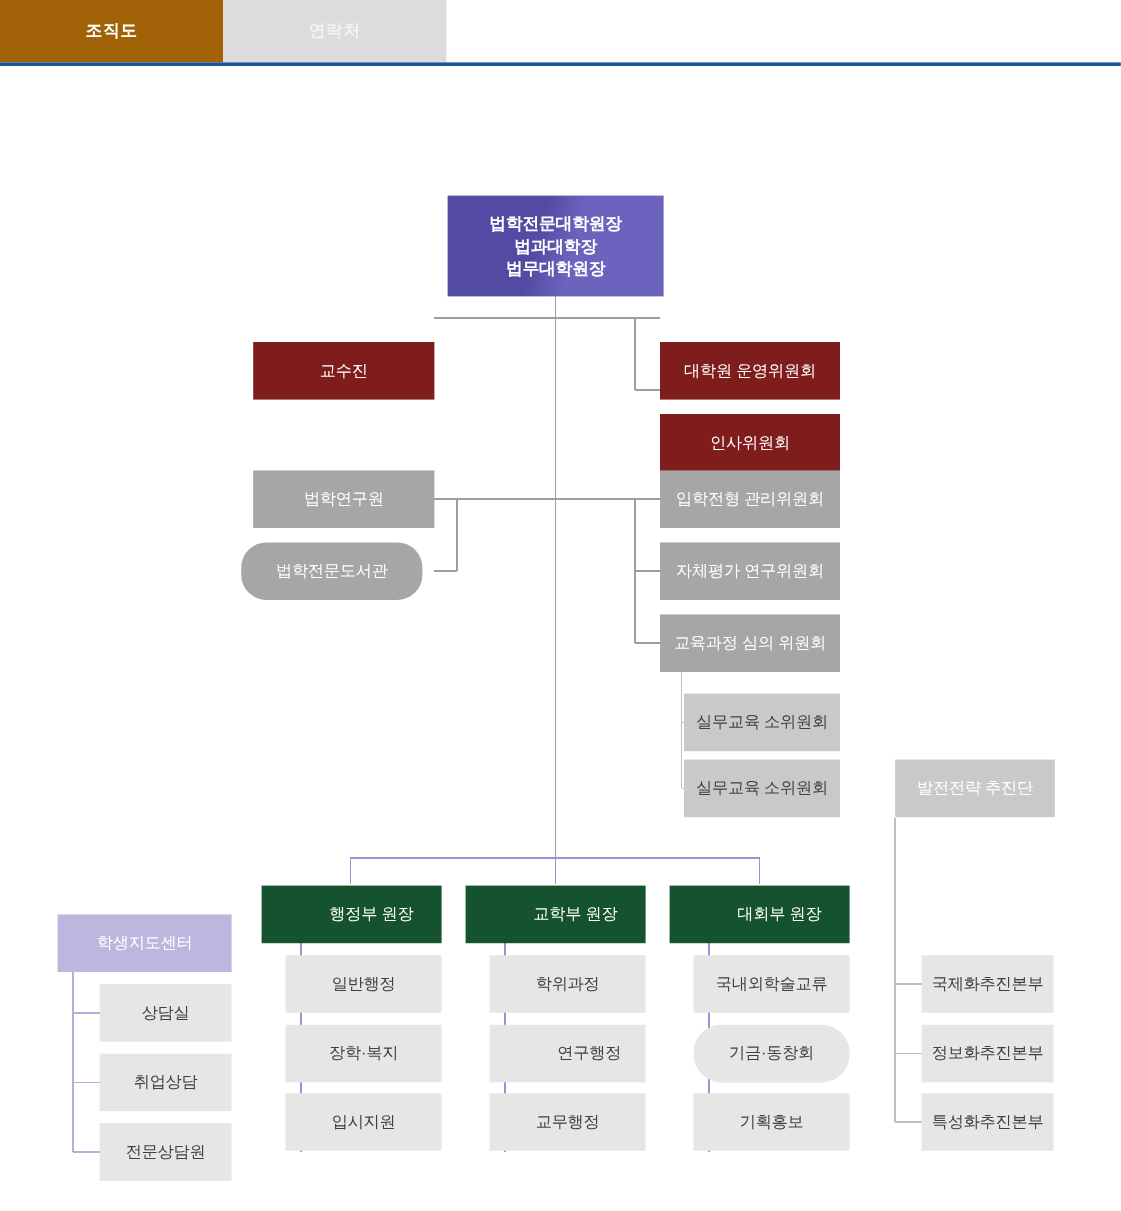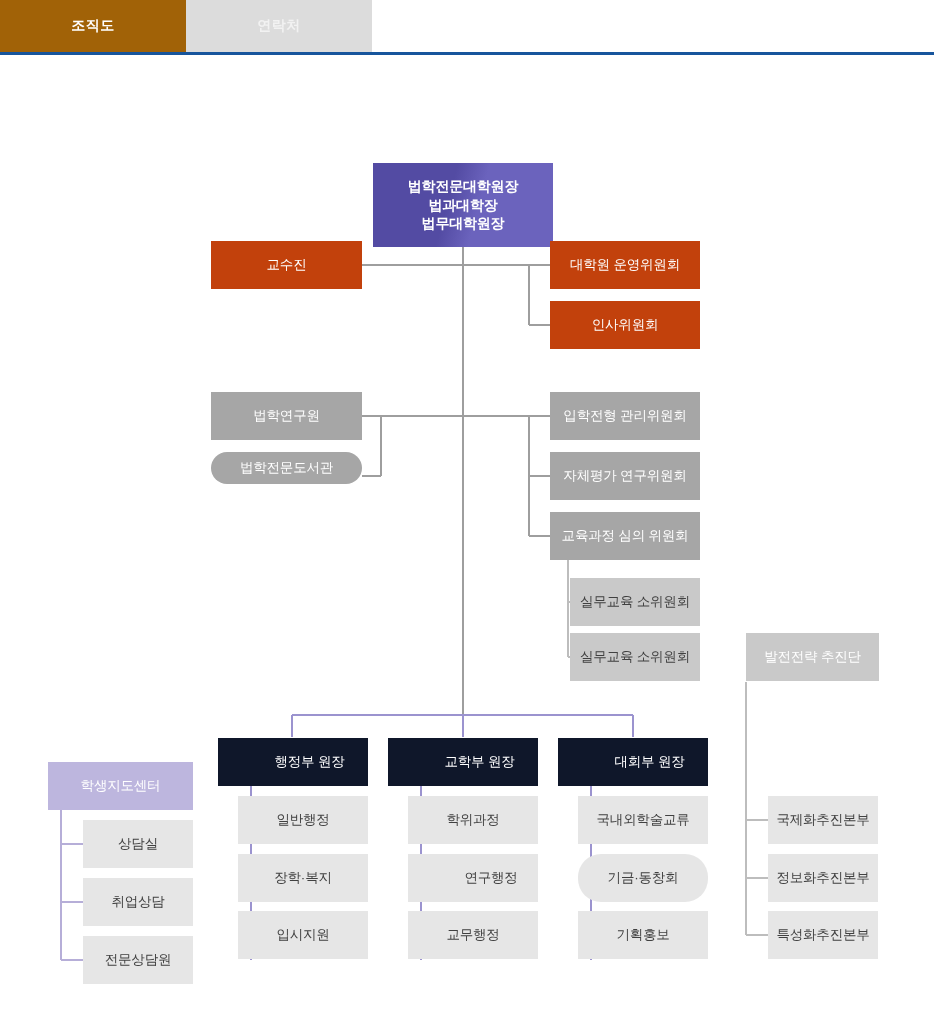--- a/index.html
+++ b/index.html
@@ -43,24 +43,24 @@
     line-height: 1.35;
     white-space: pre-line;
     letter-spacing: -.2px;
   }
 
   
   .n-top {
     background: linear-gradient(105deg,#534ba3 0%,#534ba3 42%,#6b63bd 58%,#6b63bd 100%);
     color: #ffffff; font-weight: bold; font-size: 14px;
   }
-  .n-dark   { background: #c2410c; color: #ffffff; }
+  .n-dark   { background: #7f1d1d; color: #ffffff; margin-top: 44px; }
   .n-mid    { background: #a6a6a6; color: #ffffff; }
   .n-light  { background: #c9c9c9; color: #404040; }
-  .n-purple { background: #0f172a; color: #ffffff; padding-left: 33px; }
+  .n-purple { background: #14532d; color: #ffffff; padding-left: 33px; }
   .n-lilac  { background: #bdb6de; color: #ffffff; }
   .n-grayhd { background: #c9c9c9; color: #ffffff; }
   .n-leaf   { background: #e6e6e6; color: #404040; }
 </style>
 </head>
 <body>
 
 <div id="tabbar">
   <div class="tab active">
     <span>조직도</span>
@@ -135,21 +135,21 @@
   <div class="node n-top" style="left:373px; top:60px; width:180px; height:84px;margin-top:48px;">법학전문대학원장
 법과대학장
 법무대학원장</div>
 
   <div class="node n-dark" style="left:211px; top:186px; width:151px; height:48px;">교수진</div>
 
   <div class="node n-dark" style="left:550px; top:186px; width:150px; height:48px;">대학원 운영위원회</div>
   <div class="node n-dark" style="left:550px; top:246px; width:150px; height:48px;">인사위원회</div>
 
   <div class="node n-mid" style="left:211px; top:337px; width:151px; height:48px;">법학연구원</div>
-  <div class="node n-mid" style="left:211px; top:397px; width:151px; height:32px;border-radius:21px;">법학전문도서관</div>
+  <div class="node n-mid" style="left:201px; top:397px; width:151px; height:48px;border-radius:21px;">법학전문도서관</div>
 
   <div class="node n-mid" style="left:550px; top:337px; width:150px; height:48px;">입학전형 관리위원회</div>
   <div class="node n-mid" style="left:550px; top:397px; width:150px; height:48px;">자체평가 연구위원회</div>
   <div class="node n-mid" style="left:550px; top:457px; width:150px; height:48px;">교육과정 심의 위원회</div>
 
   <div class="node n-light" style="left:570px; top:523px; width:130px; height:48px;">실무교육 소위원회</div>
   <div class="node n-light" style="left:570px; top:578px; width:130px; height:48px;">실무교육 소위원회</div>
 
   <div class="node n-grayhd" style="left:746px; top:578px; width:133px; height:48px;">발전전략 추진단</div>
   <div class="node n-leaf" style="left:768px; top:741px; width:110px; height:48px;">국제화추진본부</div>

